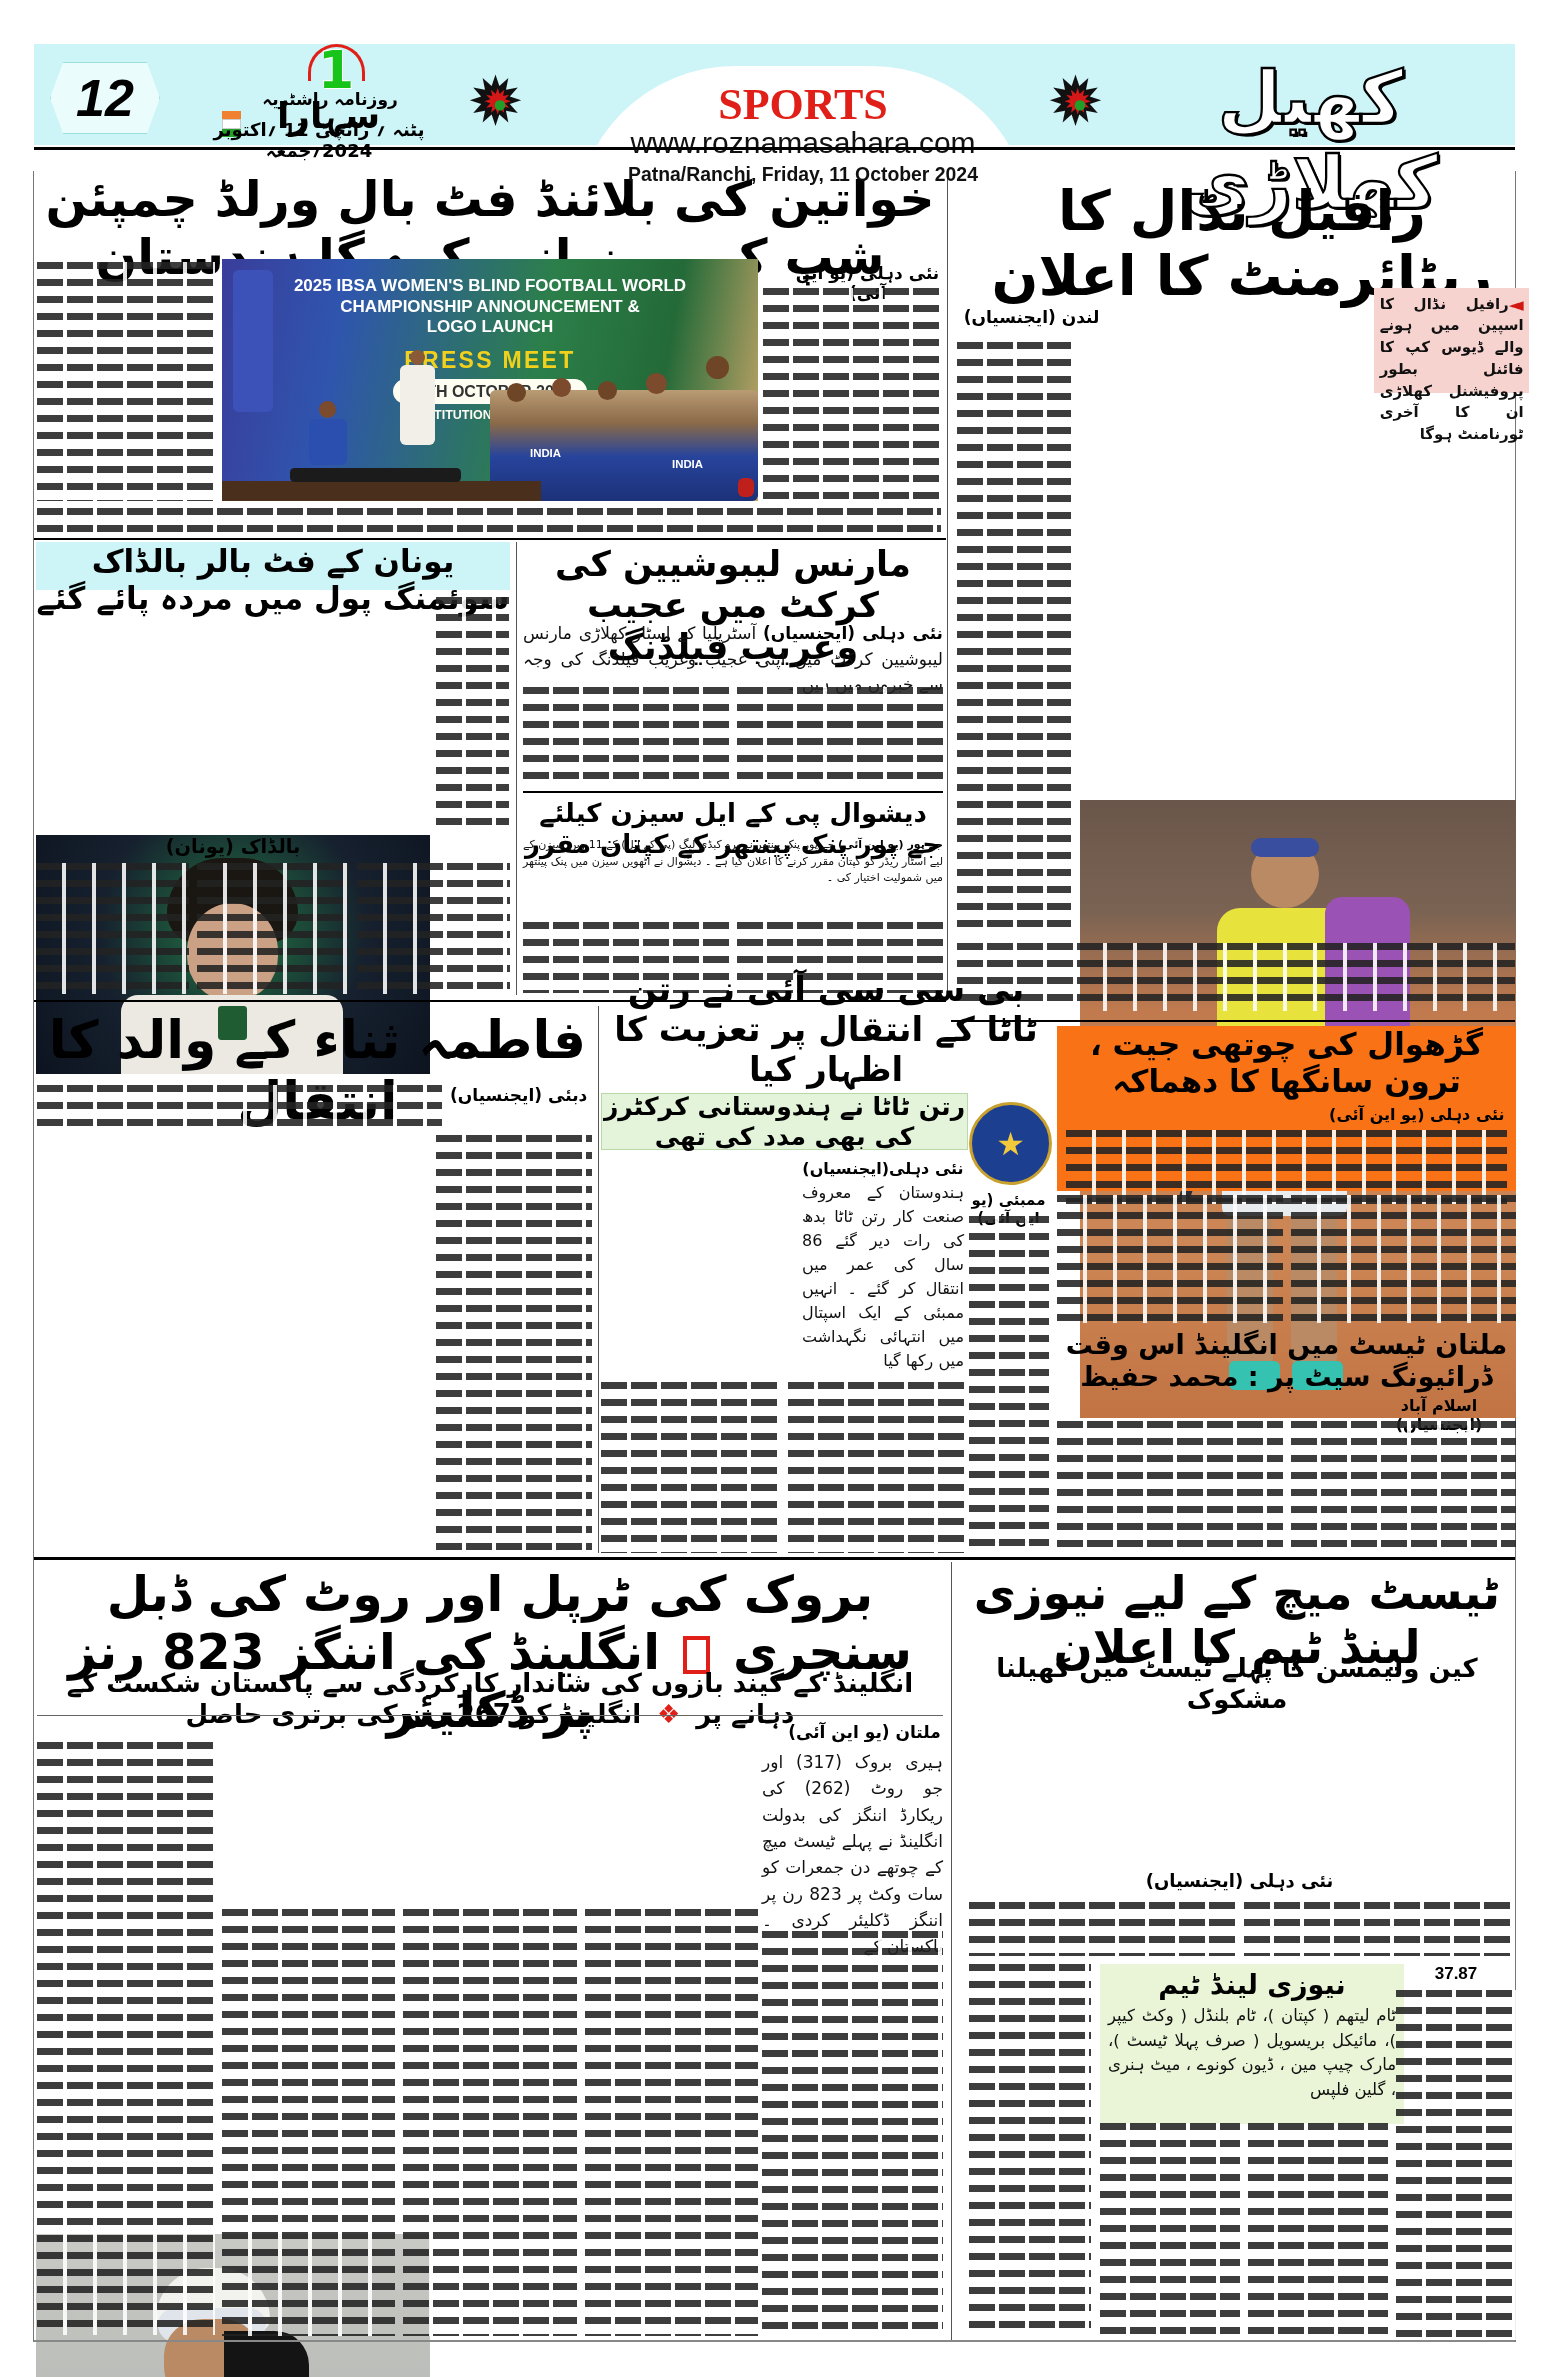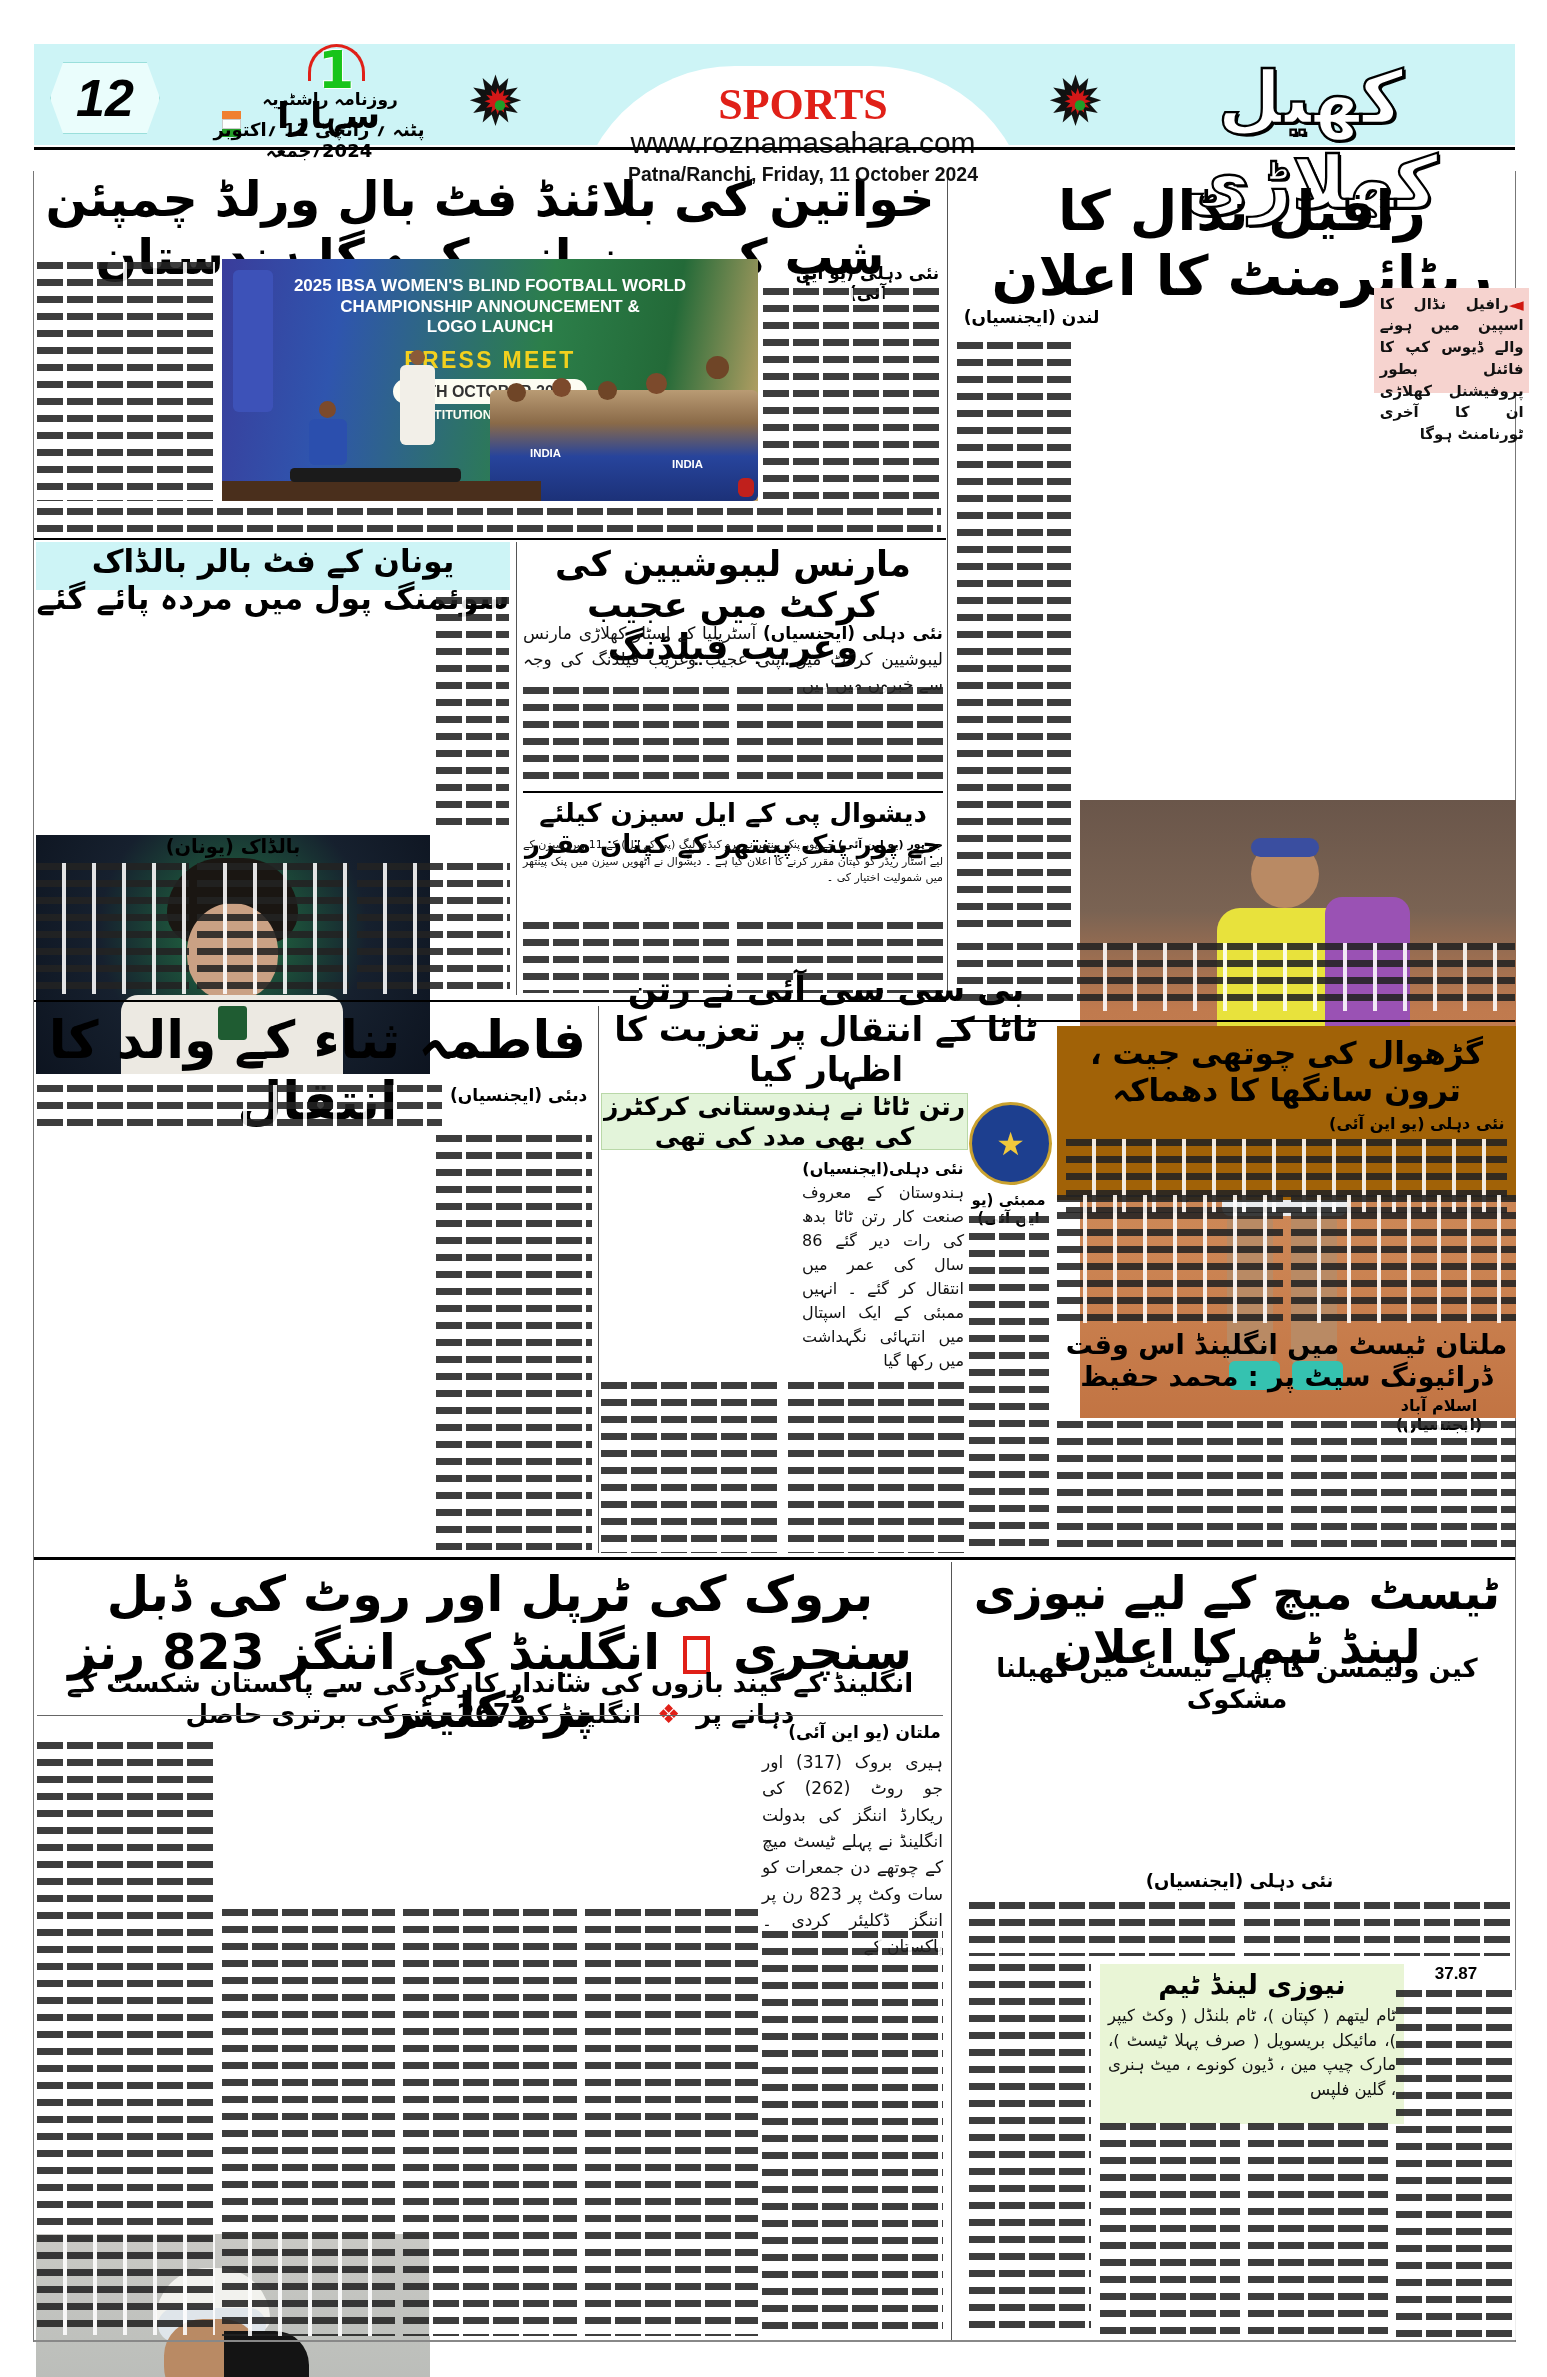--- a/index.html
+++ b/index.html
@@ -227,21 +227,21 @@
   </div>
 
   <div class="abs" style="left:969px;top:1102px;width:80px;height:108px;">
     <div style="width:77px;height:77px;border-radius:50%;background:#1d3f8f;border:3.4px solid #c9a12f;display:flex;align-items:center;justify-content:center;">
       <span style="color:#f2c83c;font-size:32px;">★</span>
     </div>
   </div>
   <div class="abs byline" style="left:966px;top:1191px;width:85px;font-size:15px;text-align:center;">ممبئی (یو این آئی)</div>
   <div class="abs tx" style="left:969px;top:1216px;width:80px;height:336px;"></div>
 
-  <div class="abs" style="left:1057px;top:1026px;width:459px;height:165px;background:#a16207;padding-top:9px;">
+  <div class="abs" style="left:1057px;top:1026px;width:459px;height:165px;background:#f97316;padding-top:0;">
     <div class="hl" style="font-size:31px;">گڑھوال کی چوتھی جیت ، ترون سانگھا کا دھماکہ</div>
     <div class="byline" style="font-size:16px;text-align:right;padding:5.7px 11.4px 0 0;">نئی دہلی (یو این آئی)</div>
     <div class="tx" style="margin:5.7px 9px 0 9px;height:74px;"></div>
   </div>
   <div class="abs" style="left:1057px;top:1195px;width:459px;height:128px;">
     <div class="cols" style="height:100%;">
       <div class="tx"></div>
       <div class="tx"></div>
     </div>
   </div>

